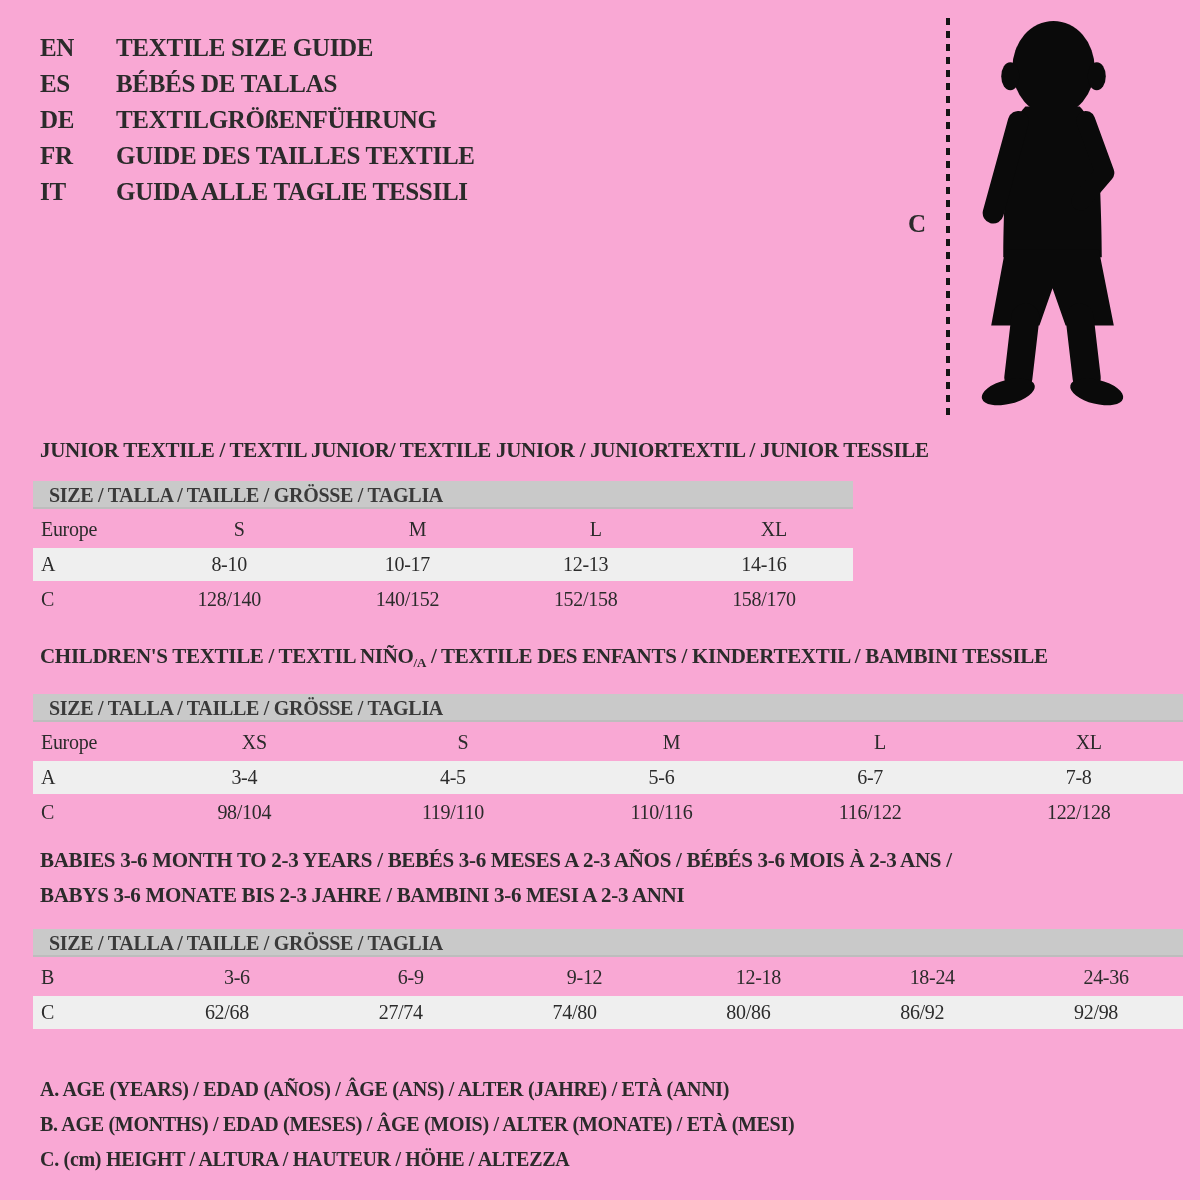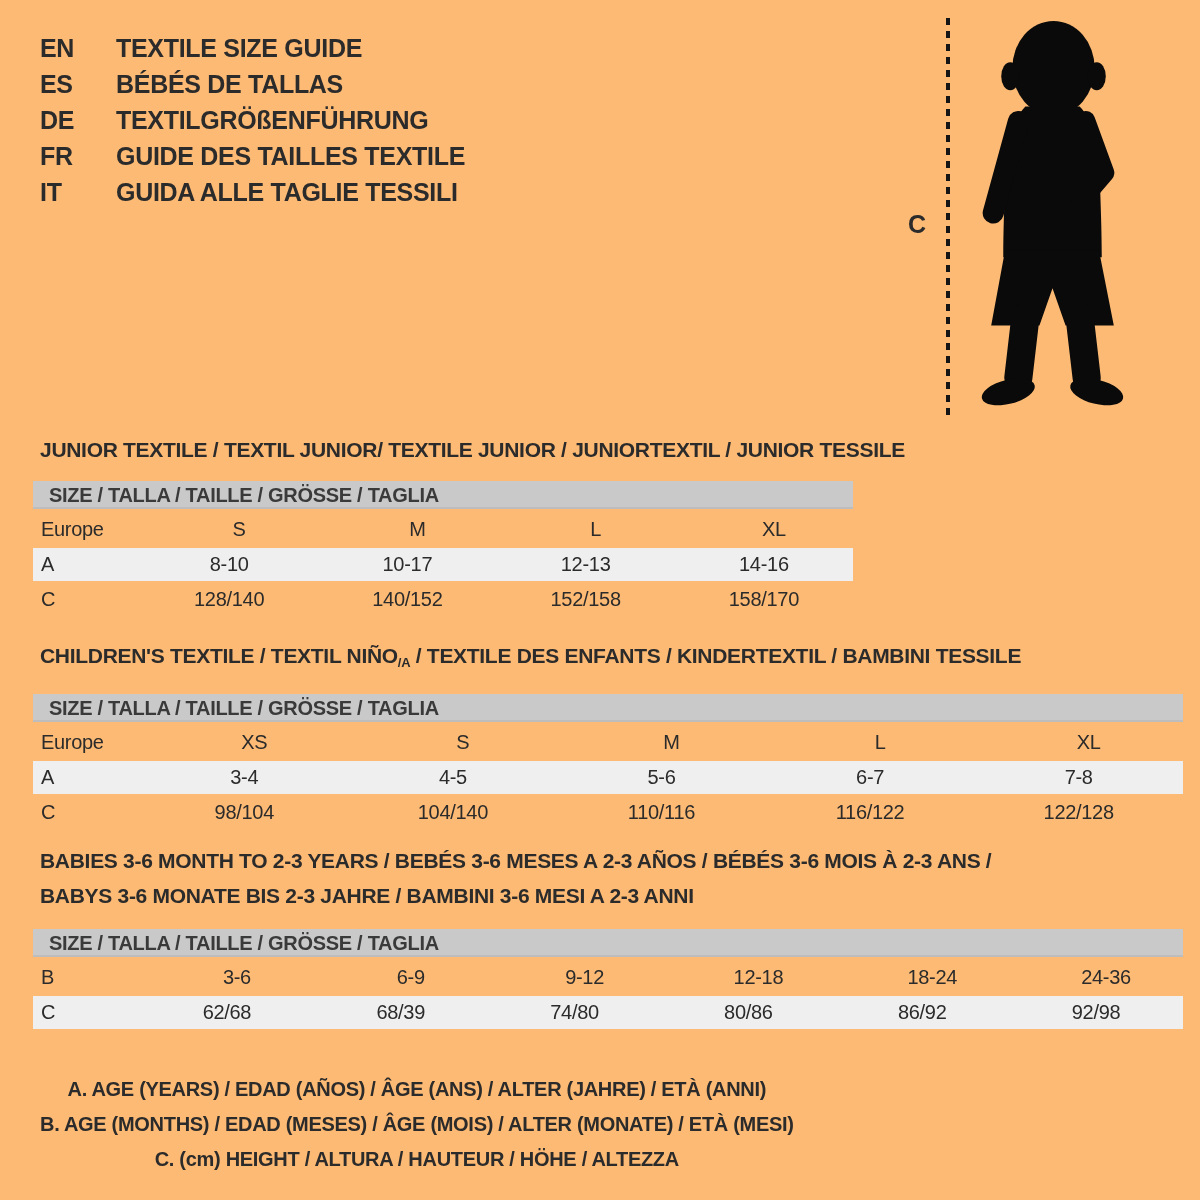--- a/index.html
+++ b/index.html
@@ -1,18 +1,18 @@
 <!DOCTYPE html>
 <html><head>
 <meta charset="utf-8">
 <style>
   html,body{margin:0;padding:0;background:#ffffff;}
   .page{
-    position:relative;width:1200px;height:1200px;background:#fdba74;
-    font-family:Liberation Sans, sans-serif;color:#2b2b2b;overflow:hidden;
+    position:relative;width:1200px;height:1200px;background:#f9a8d4;
+    font-family:Liberation Serif, serif;color:#2b2b2b;overflow:hidden;
     letter-spacing:-0.3px;
   }
   
   .lang-block{position:absolute;left:40px;top:30px;}
   .lang-row{display:flex;height:36px;align-items:center;font-weight:bold;font-size:25px;}
   .lang-code{width:76px;}
   
   .figure-area{position:absolute;left:900px;top:0;width:300px;height:430px;}
   .dashed-line{
     position:absolute;left:46px;top:18px;width:4px;height:398px;
@@ -33,21 +33,21 @@
   .trow.first{margin-top:4px;gap:20px;}
   .trow.shaded{background:#efefef;}
   .tc0{width:107px;padding-left:8px;box-sizing:border-box;}
   .tc{flex:1;text-align:center;}
   #sec-junior{top:437px;width:820px;}
   #sec-children{top:643px;width:1150px;}
   #sec-babies{top:843px;width:1150px;}
   #sec-babies .size-bar{margin-top:16px;}
   
   .legend{position:absolute;left:40px;top:1072px;}
-  .legend-line{font-weight:bold;font-size:20px;line-height:35px;white-space:nowrap;text-align:center;}
+  .legend-line{font-weight:bold;font-size:20px;line-height:35px;white-space:nowrap;}
 </style>
 </head>
 <body>
 
 <div class="page">
 
   <div class="lang-block">
     <div class="lang-row">
       <span class="lang-code">EN</span>
       <span class="lang-label">TEXTILE SIZE GUIDE</span>
@@ -131,21 +131,21 @@
       <span class="tc0">A</span>
       <span class="tc">3-4</span>
       <span class="tc">4-5</span>
       <span class="tc">5-6</span>
       <span class="tc">6-7</span>
       <span class="tc">7-8</span>
     </div>
     <div class="trow">
       <span class="tc0">C</span>
       <span class="tc">98/104</span>
-      <span class="tc">104/140</span>
+      <span class="tc">119/110</span>
       <span class="tc">110/116</span>
       <span class="tc">116/122</span>
       <span class="tc">122/128</span>
     </div>
   </div>
 
   <div class="section" id="sec-babies">
     <div class="sec-title" style="line-height:35px;">BABIES 3-6 MONTH TO 2-3 YEARS / BEBÉS 3-6 MESES A 2-3 AÑOS / BÉBÉS 3-6 MOIS À 2-3 ANS /</div>
     <div class="sec-title" style="line-height:35px;">BABYS 3-6 MONATE BIS 2-3 JAHRE / BAMBINI 3-6 MESI A 2-3 ANNI</div>
     <div class="size-bar">SIZE / TALLA / TAILLE / GRÖSSE / TAGLIA</div>
@@ -154,21 +154,21 @@
       <span class="tc">3-6</span>
       <span class="tc">6-9</span>
       <span class="tc">9-12</span>
       <span class="tc">12-18</span>
       <span class="tc">18-24</span>
       <span class="tc">24-36</span>
     </div>
     <div class="trow shaded">
       <span class="tc0">C</span>
       <span class="tc">62/68</span>
-      <span class="tc">68/39</span>
+      <span class="tc">27/74</span>
       <span class="tc">74/80</span>
       <span class="tc">80/86</span>
       <span class="tc">86/92</span>
       <span class="tc">92/98</span>
     </div>
   </div>
 
   <div class="legend">
     <div class="legend-line">A. AGE (YEARS) / EDAD (AÑOS) / ÂGE (ANS) / ALTER (JAHRE) / ETÀ (ANNI)</div>
     <div class="legend-line">B. AGE (MONTHS) / EDAD (MESES) / ÂGE (MOIS) / ALTER (MONATE) / ETÀ (MESI)</div>

